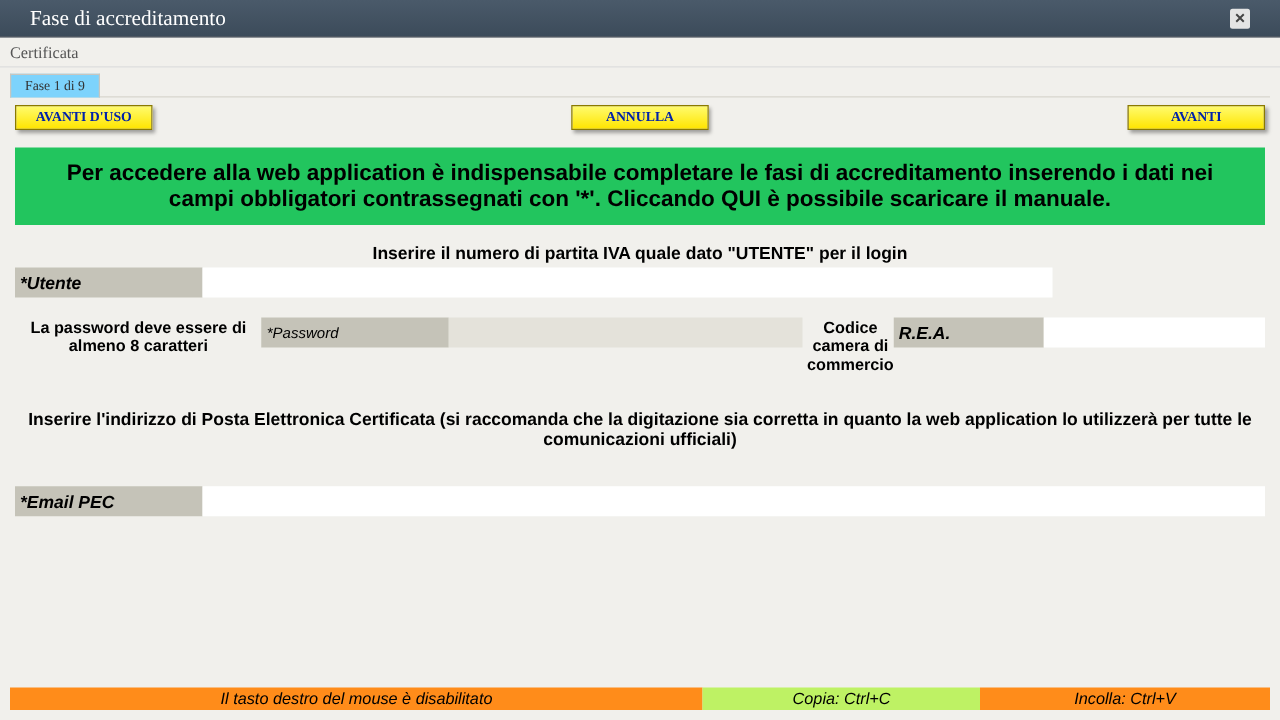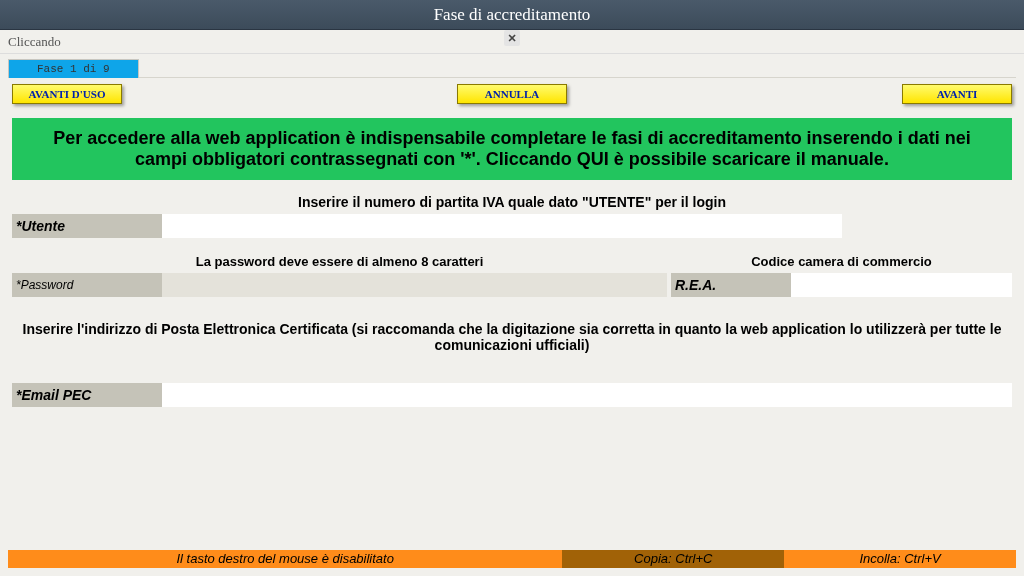--- a/index.html
+++ b/index.html
@@ -17,21 +17,20 @@
     color: #fff;
     height: 30px;
     line-height: 30px;
     padding: 0 24px;
     display: flex;
     justify-content: space-between;
     align-items: center;
     border-bottom: 1px solid #2a3542;
     font-family: Georgia, serif;
     font-size: 17px;
-    flex-direction: column;
   }
   .close-btn {
     width: 16px;
     height: 16px;
     background: #e4e4e4;
     color: #444;
     display: flex;
     align-items: center;
     justify-content: center;
     font-size: 11px;
@@ -47,25 +46,25 @@
     font-family: Georgia, serif;
     color: #555;
     border-bottom: 1px solid #ddd;
     font-size: 13px;
   }
   .content {
     padding: 4px 8px 0 8px;
   }
   .step-tab {
     display: inline-block;
-    background: #0ea5e9;
+    background: #7dd3fc;
     border: 1px solid #c8c6bf;
     border-bottom: none;
-    padding: 3px 28px;
-    font-family: Liberation Mono, monospace;
+    padding: 3px 11px;
+    font-family: Liberation Serif, serif;
     font-size: 11px;
     color: #333;
     position: relative;
     top: 1px;
   }
   .panel {
     border-top: 1px solid #d7d5cd;
     padding-top: 6px;
   }
   .btnrow {
@@ -114,59 +113,59 @@
     line-height: 20px;
   }
   .lbl-sm { font-size: 12px; font-weight: normal; }
   .inp {
     background: #fff;
     height: 24px;
     flex: 1 1 auto;
     border: none;
   }
   .tworow { display: flex; gap: 0; margin-top: 16px; }
-  .col { display: flex; flex-direction: column; }
+  .col { display: flex; flex-direction: row; }
   .colL { width: 655px; }
   .colR { flex: 1; }
   .subinstr {
     text-align: center;
     font-weight: bold;
     font-size: 13px;
     margin-bottom: 4px;
   }
   .footerbar {
     position: absolute;
     bottom: 8px;
     left: 8px;
     right: 8px;
     display: flex;
     height: 18px;
     font-style: italic;
     font-size: 13px;
     text-align: center;
   }
   .fb-orange { background: #ff8c1a; flex: 0 0 55%; }
-  .fb-green  { background: #a16207; flex: 0 0 22%; font-style: italic; }
+  .fb-green  { background: #bef264; flex: 0 0 22%; font-style: italic; }
   .fb-orange2{ background: #ff8c1a; flex: 0 0 23%; }
   .fb-cell { line-height: 18px; }
   .emailrow { display:flex; }
   .emailrow .lbl { width: 150px; }
   .emailrow .inp { width: calc(100% - 150px); }
   .spacer-above-pec-input { height: 30px; }
 </style>
 </head>
 <body>
 
 <div class="titlebar">
   <span>Fase di accreditamento</span>
   <span class="close-btn">✕</span>
 </div>
 
 <div class="menubar">
-  <span>Cliccando</span>
+  <span>Certificata</span>
 </div>
 
 <div class="content">
   <div class="step-tab">Fase 1 di 9</div>
 
   <div class="panel">
     <div class="btnrow">
       <div class="ybtn">AVANTI D'USO</div>
       <div class="ybtn">ANNULLA</div>
       <div class="ybtn">AVANTI</div>

